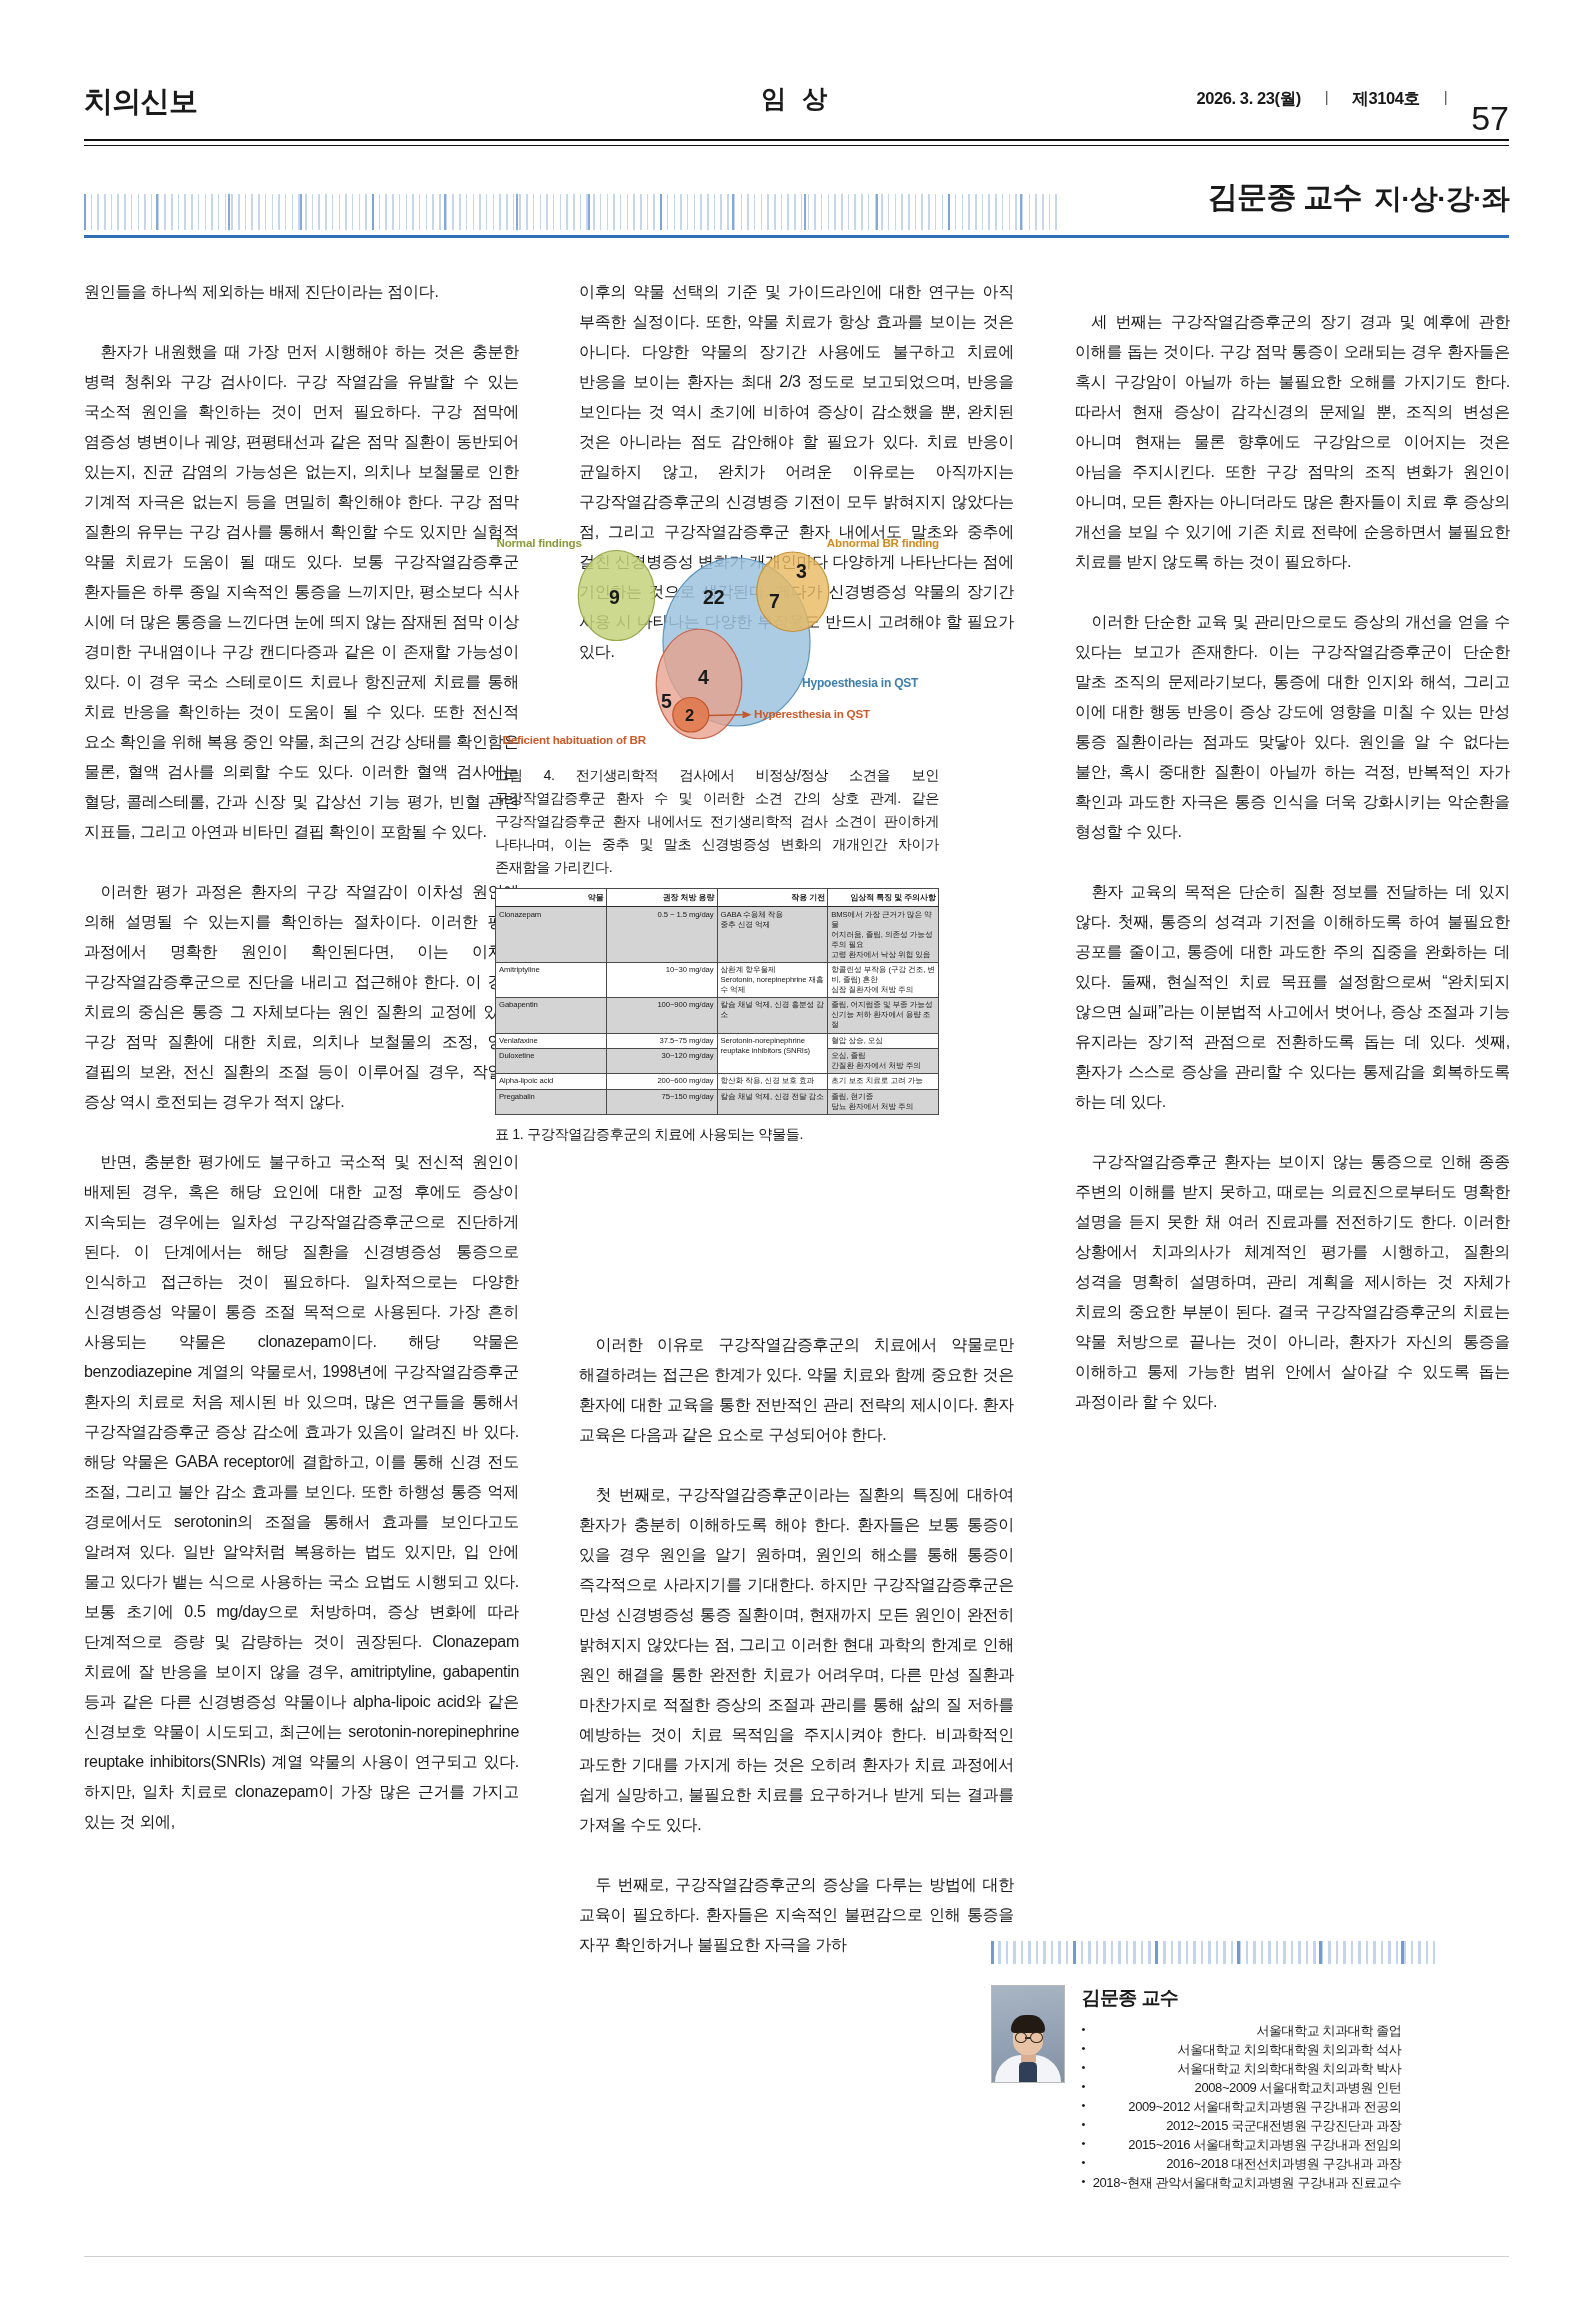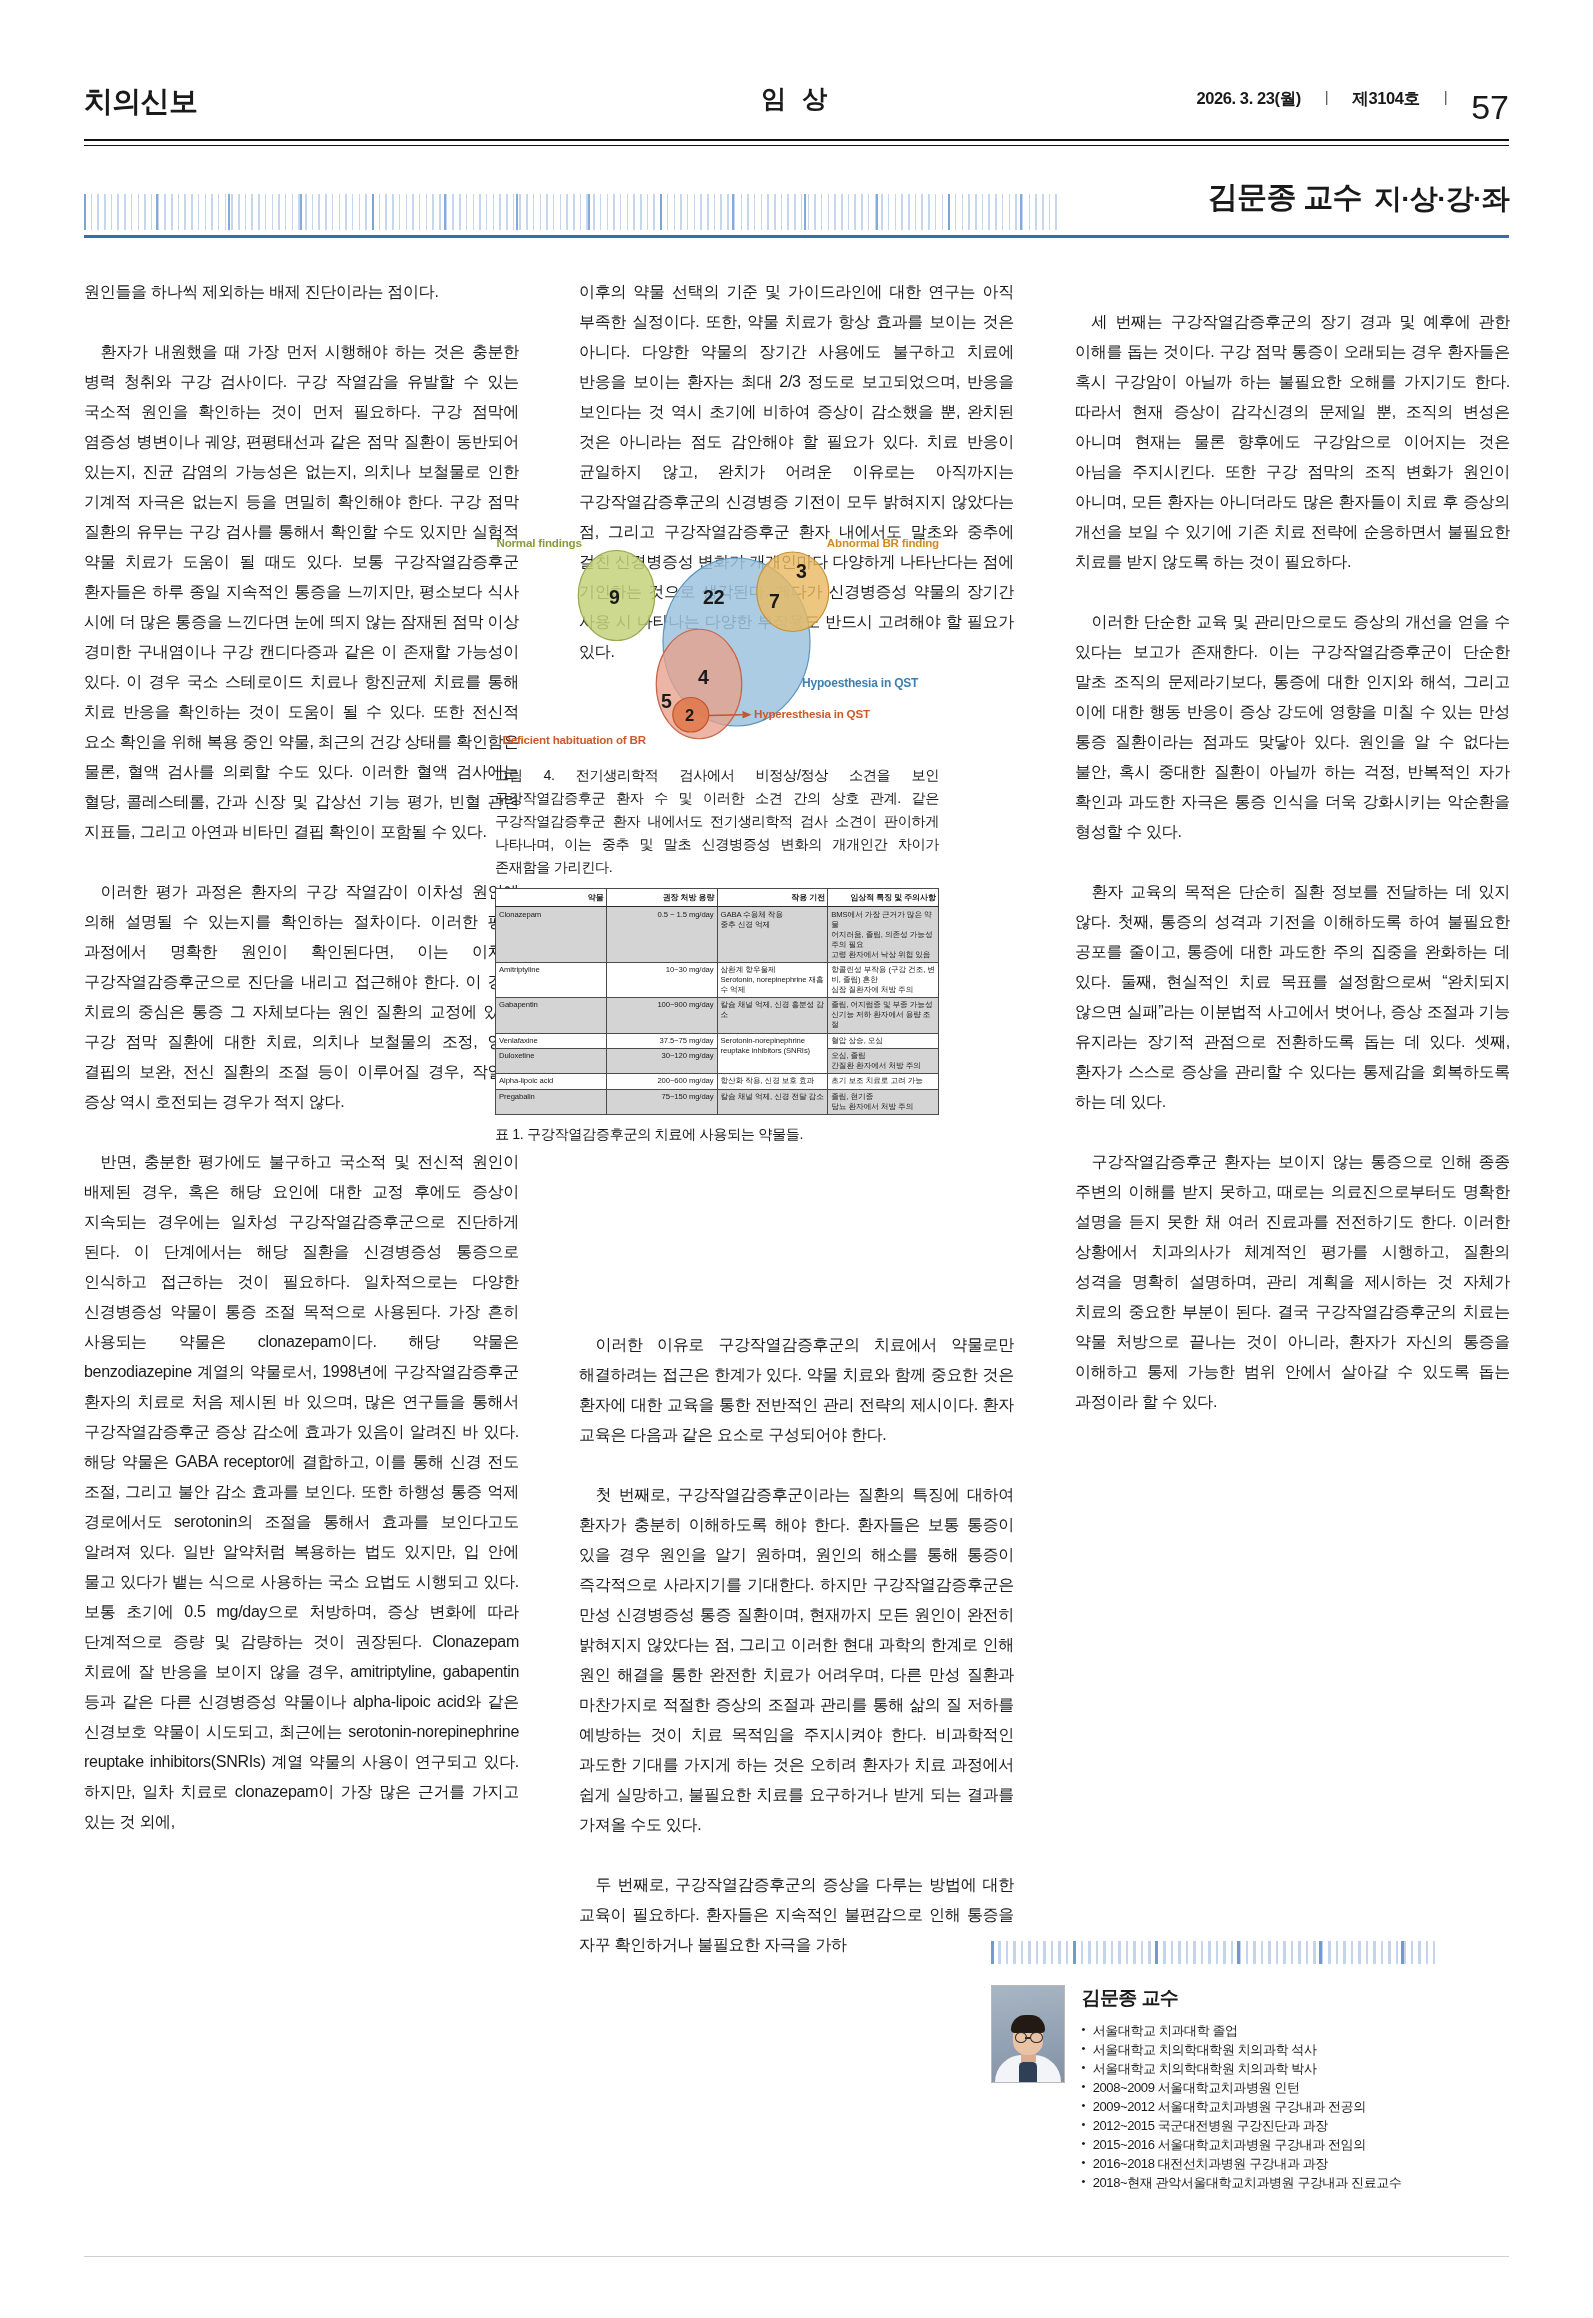--- a/index.html
+++ b/index.html
@@ -20,21 +20,21 @@
   }
   .mast-center{
     position:absolute;left:0;top:0;width:1425px;text-align:center;
     font-size:25px;font-weight:bold;letter-spacing:4.5px;
   }
   .mast-right{
     position:absolute;right:0;top:6px;display:flex;align-items:flex-start;gap:24px;
     font-size:16.5px;font-weight:bold;letter-spacing:-0.4px;
   }
   .mast-right .sep{font-weight:400;color:#555;font-size:15px;}
-  .mast-right .pageno{font-size:34px;font-weight:400;letter-spacing:0;}
+  .mast-right .pageno{font-size:34px;font-weight:400;letter-spacing:0;margin-top:11px;}
   .mast-rule{
     position:absolute;left:84px;top:139px;width:1425px;height:3.7px;
     border-top:2.2px solid #111;border-bottom:0.7px solid #111;
   }
 
   
   .seriesbar{position:absolute;left:84px;top:189px;width:1425px;height:52px;}
   .ticks{
     position:absolute;left:0;top:4.5px;width:974px;height:36px;
     background:
@@ -120,21 +120,21 @@
   }
   .av-coat{position:absolute;left:3px;bottom:0;width:66px;height:27px;background:#f2f4f7;border-radius:33px 33px 0 0;}
   .av-collar{position:absolute;left:27px;bottom:0;width:18px;height:19.5px;background:#2f3f56;border-radius:4.5px 4.5px 0 0;}
   .av-neck{position:absolute;left:28.5px;bottom:19.5px;width:15px;height:12px;background:#d8ad92;}
   .av-head{position:absolute;left:21px;bottom:27px;width:30px;height:36px;background:#e8c3a6;border-radius:15px 15px 13.5px 13.5px;}
   .av-hair{position:absolute;left:19px;bottom:49px;width:34px;height:18px;background:#231a14;border-radius:17px 17px 4.5px 4.5px;}
   .av-gl-l{position:absolute;left:22.5px;bottom:39px;width:10.5px;height:9px;border:1.5px solid #30291f;border-radius:50%;}
   .av-gl-r{position:absolute;left:38px;bottom:39px;width:10.5px;height:9px;border:1.5px solid #30291f;border-radius:50%;}
   .av-gl-b{position:absolute;left:33px;bottom:43px;width:5.2px;height:1.5px;background:#30291f;}
   .author-name{font-size:19px;font-weight:bold;letter-spacing:-0.6px;margin-bottom:10.5px;}
-  .author-list{list-style:none;margin:0;padding:0;}
+  .author-list{list-style:none;margin:0;padding:0;text-align:right;}
   .author-list li{
     font-size:13px;line-height:19px;letter-spacing:-0.4px;
     padding-left:11.2px;position:relative;white-space:nowrap;
   }
   .author-list li:before{content:"\2022";position:absolute;left:0;top:-0.7px;font-size:11.2px;}
 
   
   .footrule{position:absolute;left:84px;top:2256px;width:1425px;height:0.7px;background:#cfcfcf;}
 </style>
 </head>

